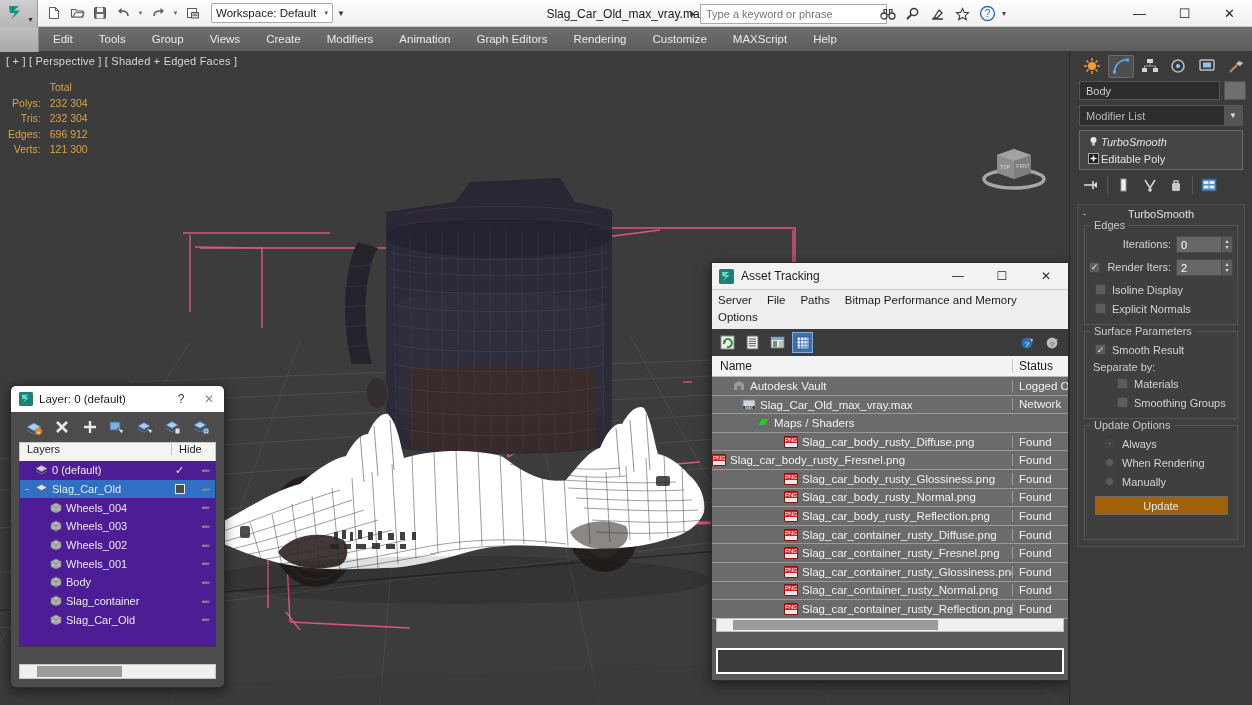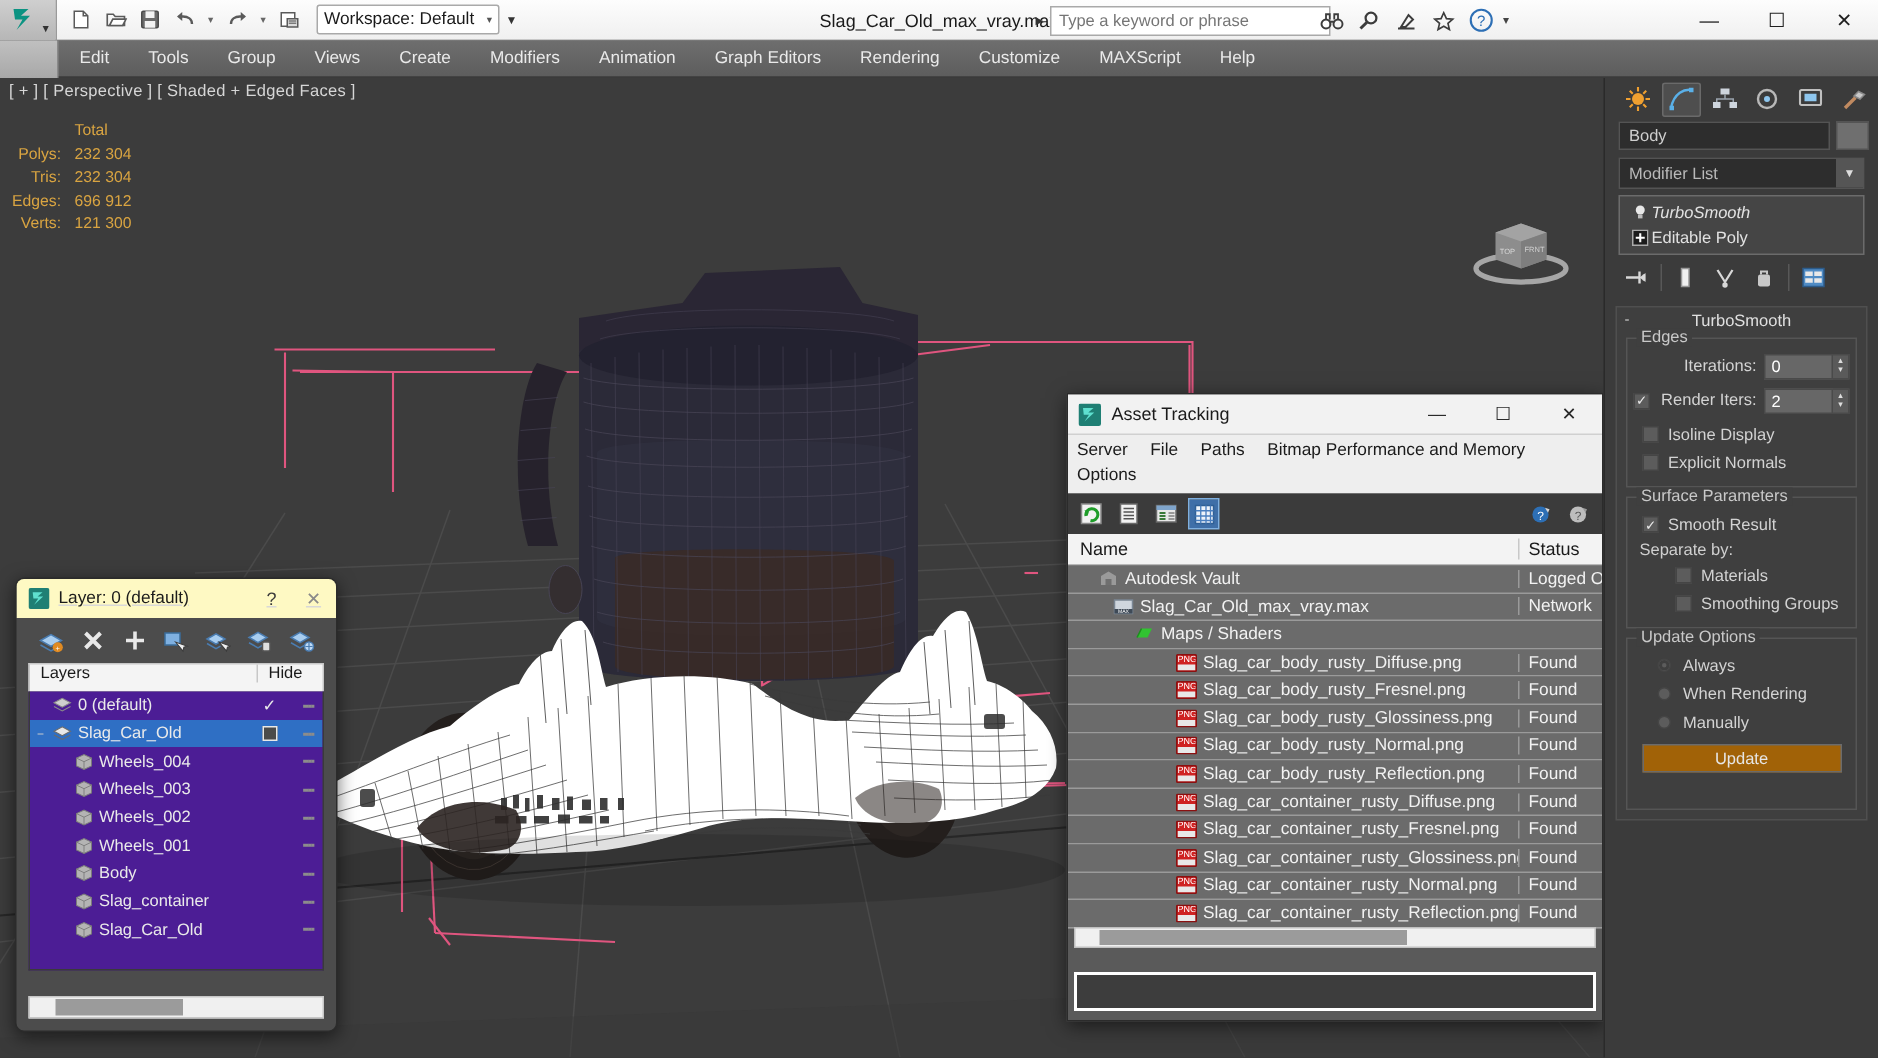--- a/index.html
+++ b/index.html
@@ -161,21 +161,21 @@
     background: #3d3d3d; border: 2px solid #ffffff;
   }
 
   
   #layer {
     position: absolute; left: 10px; top: 385px; width: 215px; height: 303px;
     background: #4c4c4c; border: 1px solid #2b2b2b; border-radius: 6px;
     box-shadow: 0 3px 12px rgba(0,0,0,.55); overflow: hidden;
   }
   .ly-title {
-    height: 26px; background: #fef9c3; display: flex; align-items: center; padding-left: 8px; text-decoration: underline;
+    height: 26px; background: #ffffff; display: flex; align-items: center; padding-left: 8px;
   }
   .ly-title .t { font-size: 11.5px; color: #1b1b1b; flex: 1; }
   .ly-q { width: 26px; text-align: center; font-size: 12px; color: #3a3a3a; }
   .ly-x { width: 30px; text-align: center; font-size: 12px; color: #8a8a8a; }
   .ly-tools { height: 30px; display: flex; align-items: center; justify-content: space-around; padding: 0 9px; }
   .ly-tb { width: 20px; height: 20px; display: flex; align-items: center; justify-content: center; }
   .ly-head {
     height: 19px; background: #f4f4f4; display: flex; align-items: flex-start;
     margin: 0 8px; border: 1px solid #c7c7c7; border-bottom: none;
   }
@@ -746,21 +746,21 @@
       </div>
 
       <div class="at-row">
         <div class="n" style="padding-left:72px">
             <span class="png-ico">PNG</span>
           <span>Slag_car_body_rusty_Diffuse.png</span>
           </div>
         <div class="s">Found</div>
       </div>
       <div class="at-row">
-        <div class="n" style="padding-left:72px">
+        <div class="n" style="">
             <span class="png-ico">PNG</span>
           <span>Slag_car_body_rusty_Fresnel.png</span>
           </div>
         <div class="s">Found</div>
       </div>
       <div class="at-row">
         <div class="n" style="padding-left:72px">
             <span class="png-ico">PNG</span>
           <span>Slag_car_body_rusty_Glossiness.png</span>
           </div>

